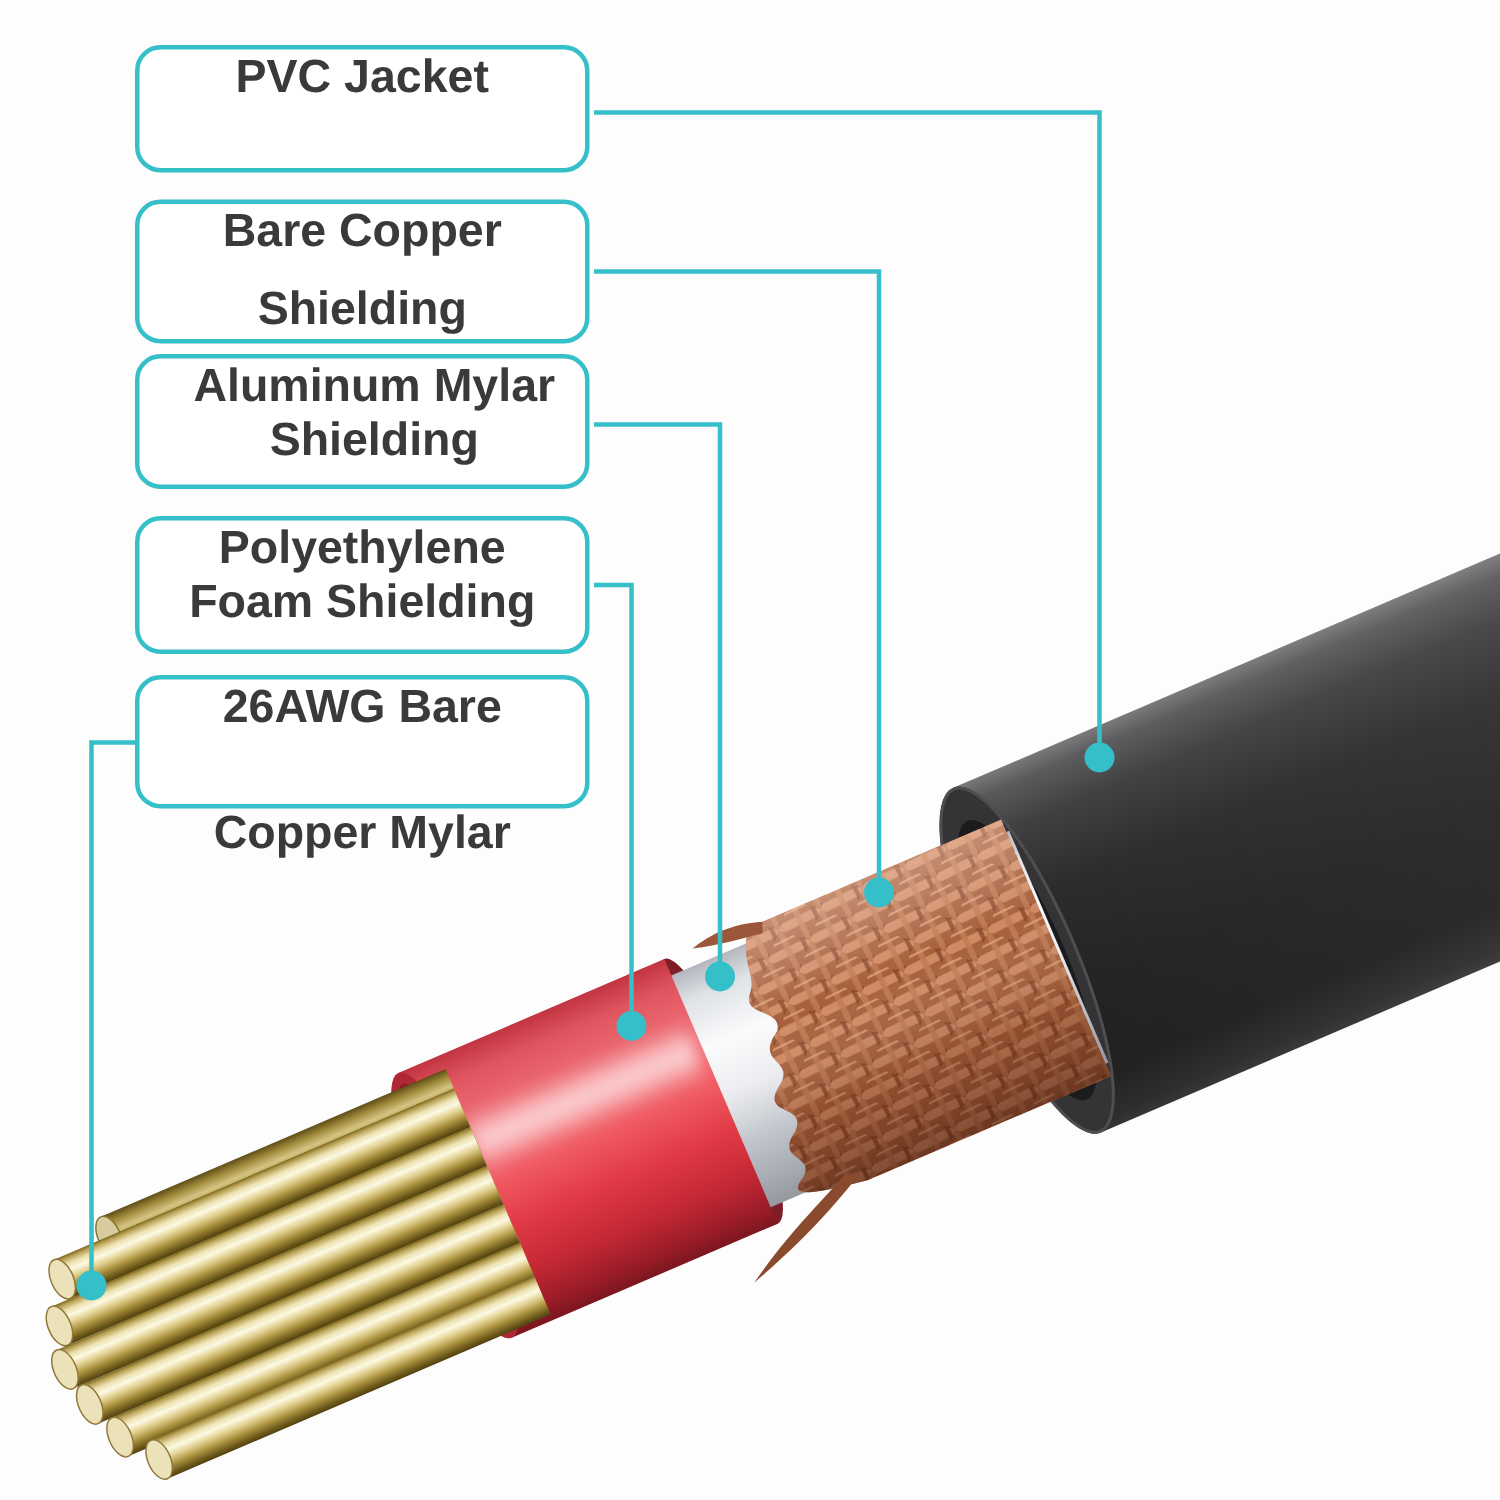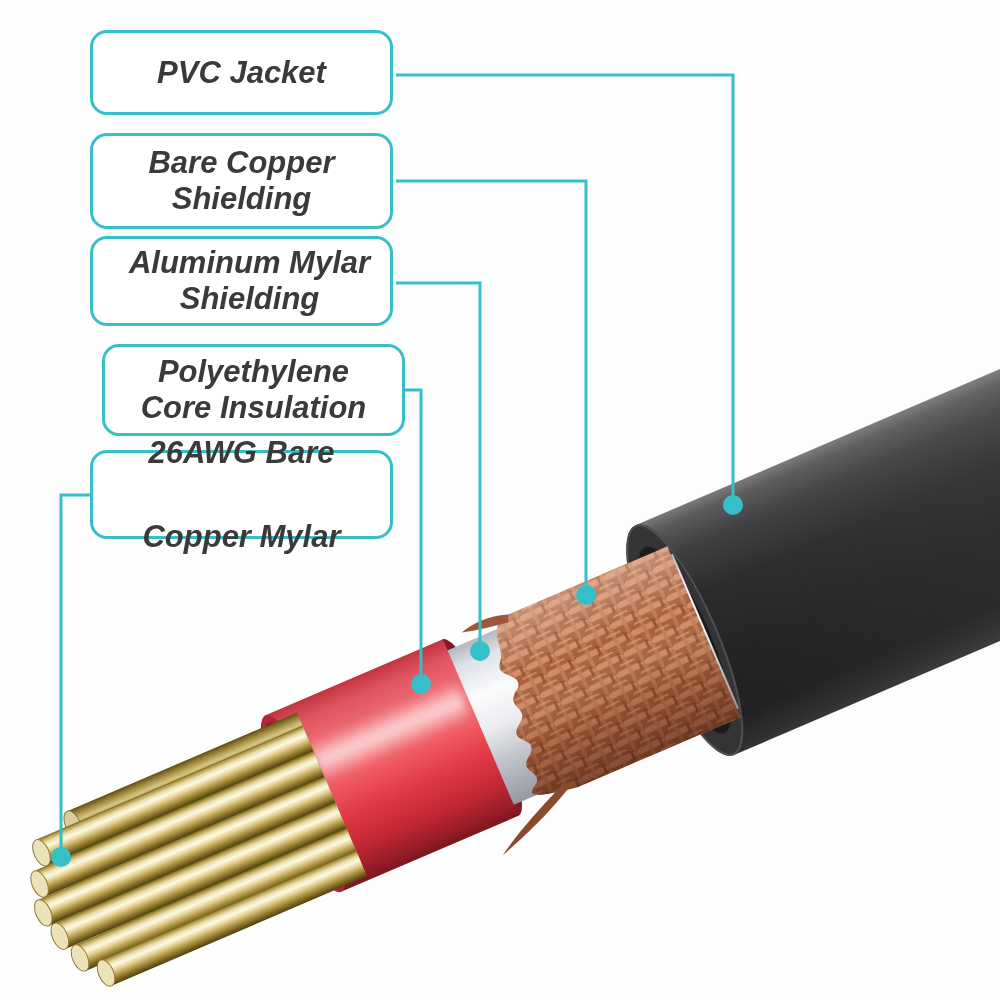--- a/index.html
+++ b/index.html
@@ -1,28 +1,28 @@
 <!DOCTYPE html>
 <html style="--accent: #35bfc9;"><head>
 <meta charset="utf-8">
 <style>
   html,body{margin:0;padding:0;background:#ffffff;}
   #stage{position:relative;width:1000px;height:1000px;background:#fdfdfe;overflow:hidden;
          font-family:"Liberation Sans", sans-serif;}
   #cable-svg{position:absolute;left:0;top:0;}
   .label-box{position:absolute;left:90px;width:303px;box-sizing:border-box;
     border:3px solid var(--accent,#35bfc9);border-radius:17px;background:#fff;
-    display:flex;flex-direction:column;justify-content:center;align-items:center;
+    display:flex;flex-direction:column;align-items:center;
     font-size:31px;font-weight:700;color:#3a3a3a;line-height:1.16;text-align:center;
-    letter-spacing:0px;font-style:italic;}
+    letter-spacing:0px;}
   .label-box span:empty{display:none;}
   #box-1{top:30px;height:85px;}
-  #box-2{top:133px;height:96px;}
+  #box-2{top:133px;height:96px;gap:16px;}
   #box-3{top:236px;height:90px;padding-left:16px;}
-  #box-4{top:344px;height:92px;margin-left:12px;}
+  #box-4{top:344px;height:92px;}
   #box-5{top:450px;height:89px;gap:48px;}
 </style>
 </head>
 <body>
 
 <div id="stage">
 
 <svg id="cable-svg" width="1000" height="1000" viewBox="0 0 1000 1000">
   <defs>
     <linearGradient id="gJacket" gradientUnits="userSpaceOnUse" x1="0" y1="-125" x2="0" y2="125">
@@ -195,20 +195,20 @@
 <div class="label-box" id="box-2">
   <span>Bare Copper</span>
   <span>Shielding</span>
 </div>
 <div class="label-box" id="box-3">
   <span>Aluminum Mylar</span>
   <span>Shielding</span>
 </div>
 <div class="label-box" id="box-4">
   <span>Polyethylene</span>
-  <span>Core Insulation</span>
+  <span>Foam Shielding</span>
 </div>
 <div class="label-box" id="box-5">
   <span>26AWG Bare</span>
   <span>Copper Mylar</span>
 </div>
 
 </div>
 
 </body></html>

